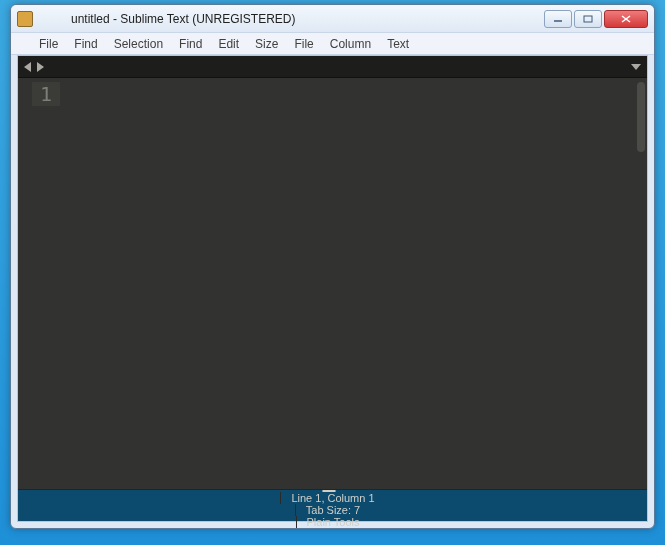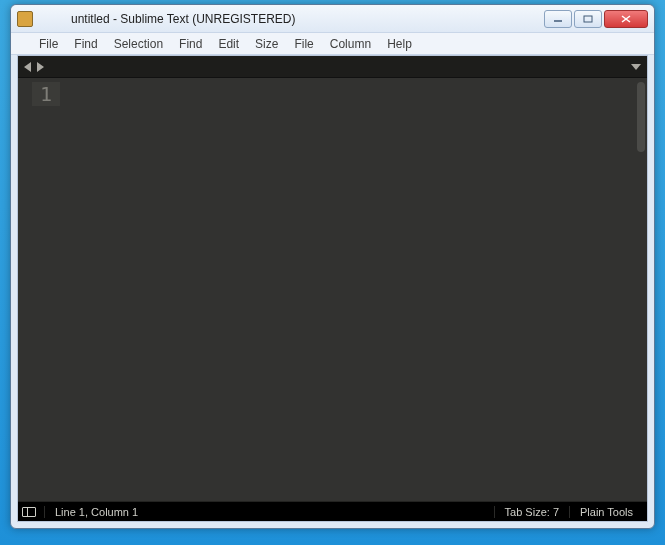--- a/index.html
+++ b/index.html
@@ -72,24 +72,25 @@
   }
   .textarea { flex: 1; position: relative; }
   .scroll-track {
     position: absolute; right: 0; top: 22px; bottom: 20px; width: 12px;
   }
   .scroll-thumb {
     position: absolute; left: 2px; right: 2px; top: 4px; height: 70px;
     background: #4b4b48; border-radius: 4px;
   }
   .statusbar {
-    position: absolute; left: 0; right: 0; bottom: 0; height: 20px;
-    background: #000000; border-top: 1px solid #232321;
+    position: absolute; left: 0; right: 0; bottom: 0; height: 32px;
+    background: #0c4a6e; border-top: 1px solid #232321;
     display: flex; align-items: center; font-size: 11px; color: #cfcfc8;
     padding: 0 4px;
+    flex-direction: column;
   }
   .status-seg { padding: 0 10px; border-left: 1px solid #2a2a28; cursor: default; }
   .status-seg:first-child { border-left: none; }
   .statusbar .panel-icon { width: 14px; height: 10px; border: 1px solid #cfcfc8; border-radius: 1px; margin-right: 8px; display: inline-block; position: relative; }
   .statusbar .panel-icon::after { content: ""; position: absolute; left: 4px; top: 0; bottom: 0; width: 1px; background: #cfcfc8; }
   .statusbar .flex { flex: 1; }
 </style>
 </head>
 <body>
 
@@ -119,21 +120,21 @@
 
   <div class="menubar">
     <span>File</span>
     <span>Find</span>
     <span>Selection</span>
     <span>Find</span>
     <span>Edit</span>
     <span>Size</span>
     <span>File</span>
     <span>Column</span>
-    <span>Help</span>
+    <span>Text</span>
   </div>
 
   <div class="client">
     <div class="tabstrip">
       <span class="nav-arrow left"></span>
       <span class="nav-arrow right"></span>
       <span class="spacer"></span>
       <span class="menu-drop"></span>
     </div>
 

